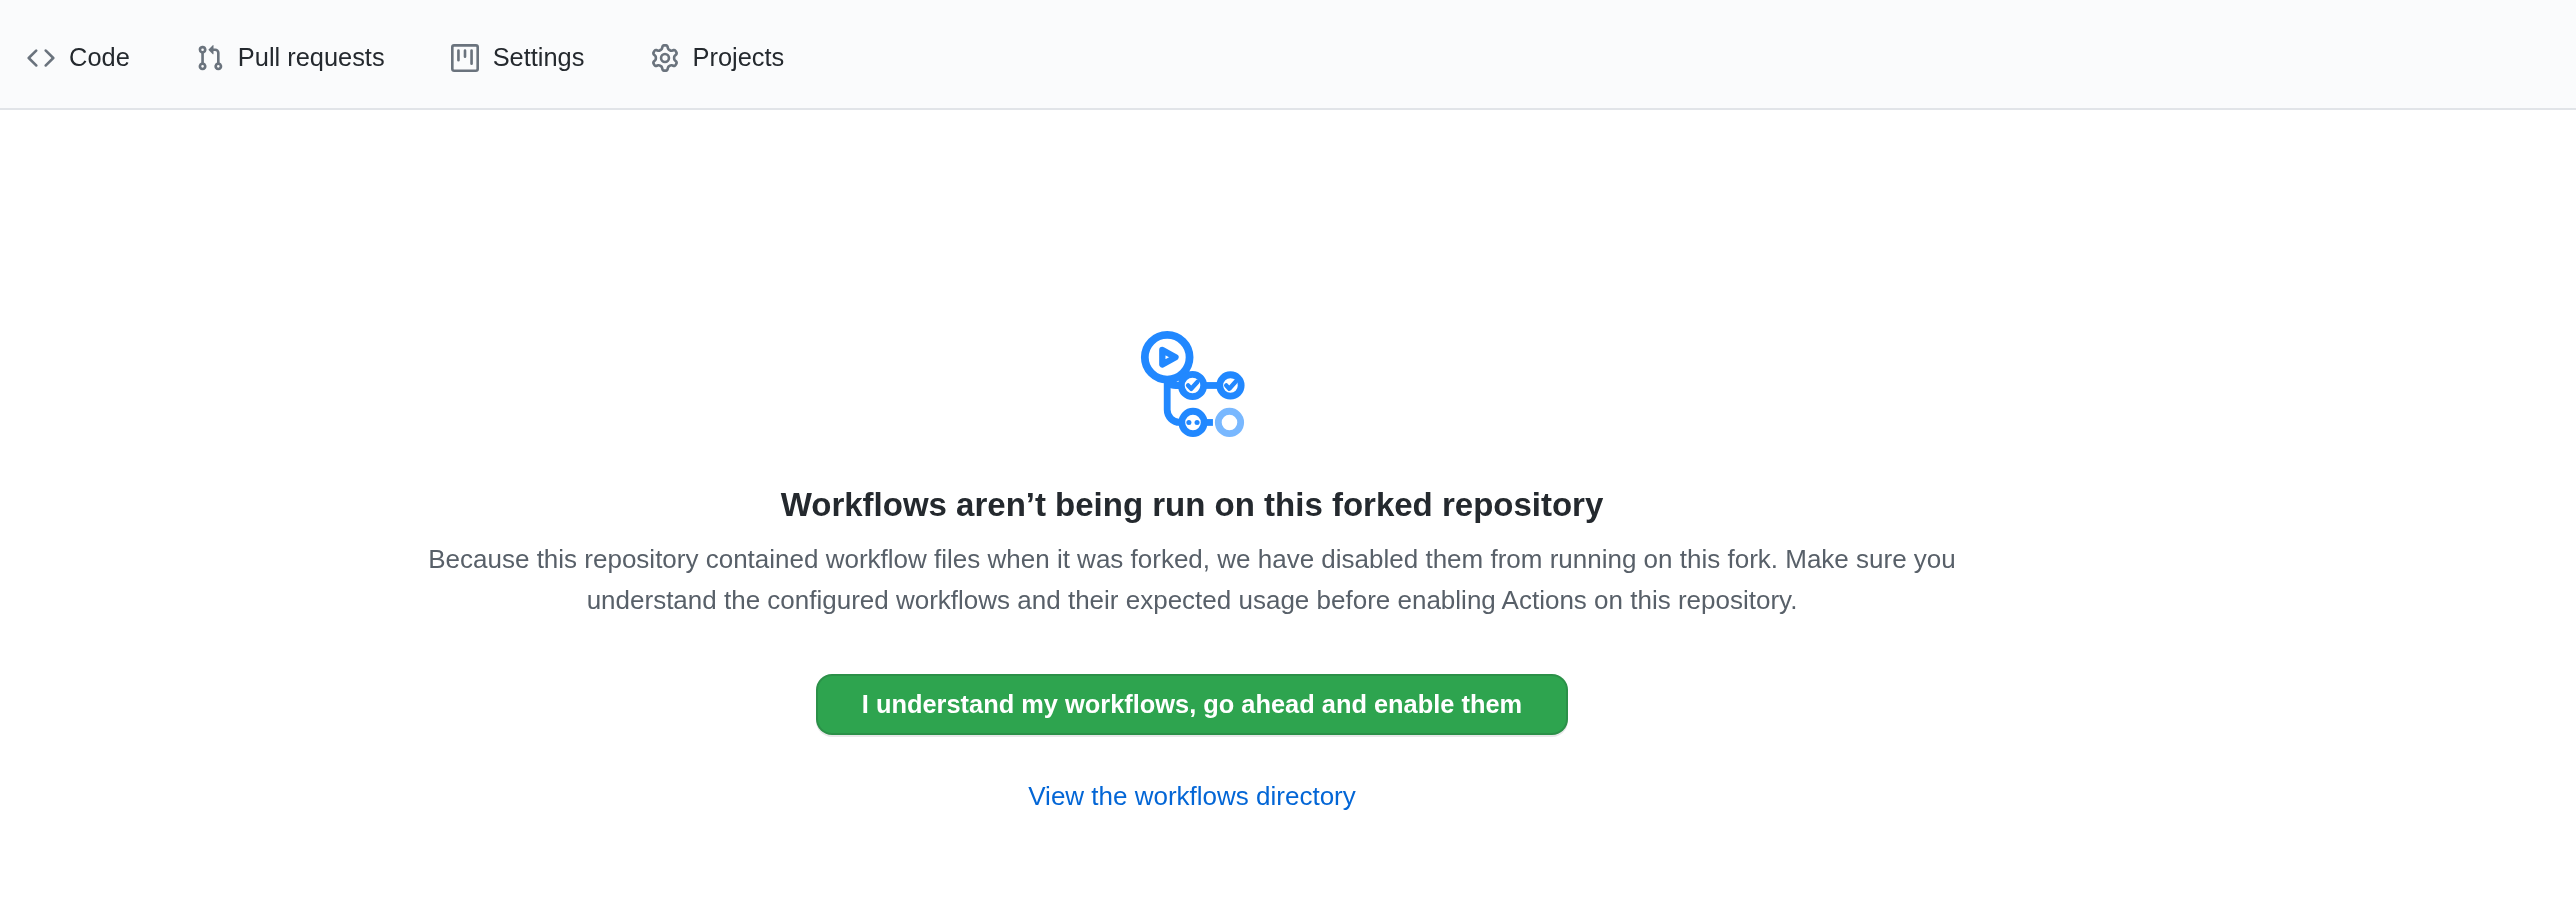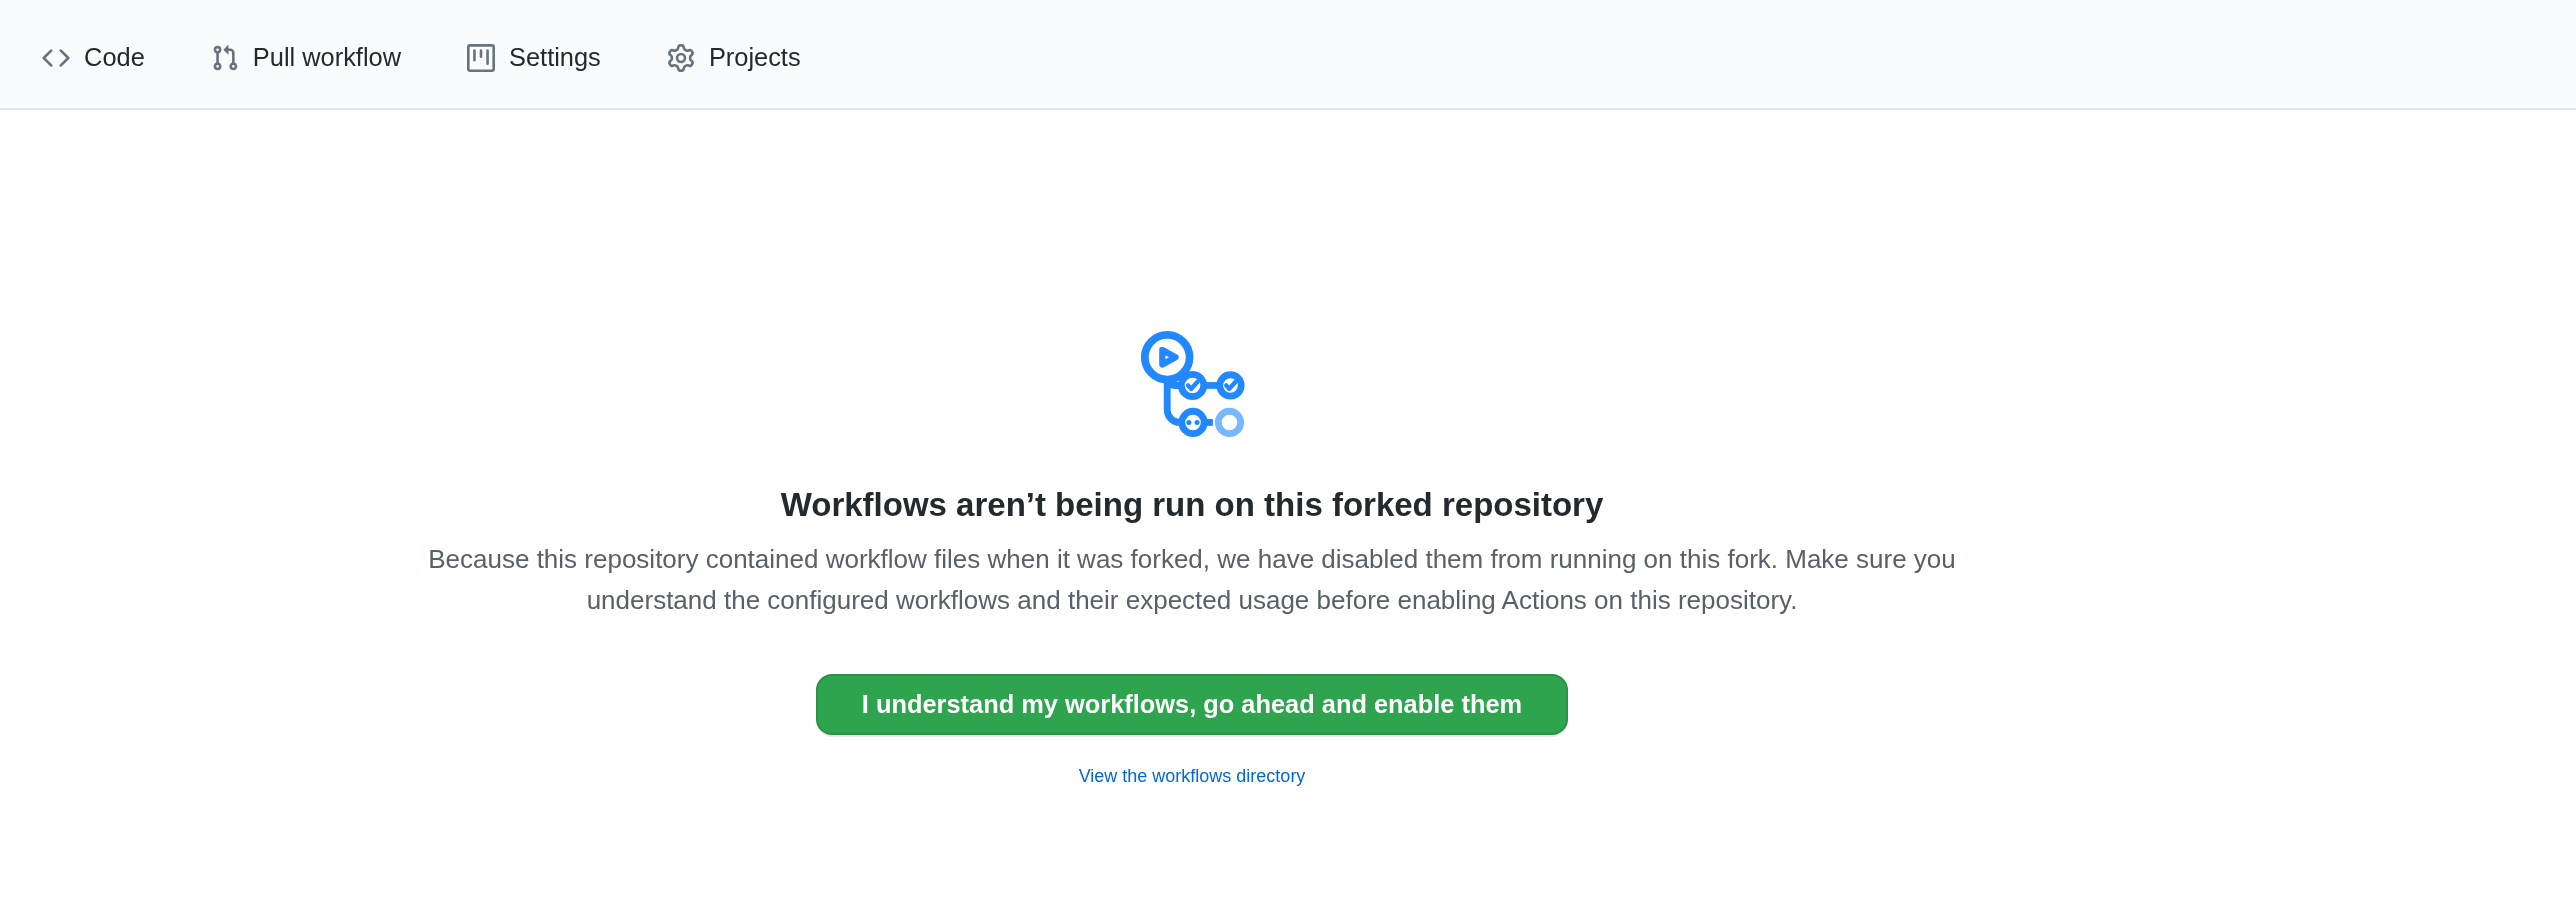--- a/index.html
+++ b/index.html
@@ -1,21 +1,21 @@
 <!DOCTYPE html>
 <html style="--accent-underline: #f9826c; --button-green: #2ea44f; --link-blue: #0366d6;"><head>
 <meta charset="utf-8">
 <style>
   * { margin:0; padding:0; box-sizing:border-box; }
   html,body { width:2576px; height:923px; background:#ffffff;
               font-family:"Liberation Sans", sans-serif; color:#24292e; overflow:hidden; }
 
   
   .repo-nav { height:110px; background:#fafbfc; border-bottom:2px solid #e1e4e8;
-              display:flex; align-items:stretch; padding-left:17px; }
+              display:flex; align-items:stretch; padding-left:2px; }
   .tab { display:flex; align-items:center; gap:13.7px; padding:7.8px 25.4px 0 25.4px;
          margin-right:15.6px; font-size:25.4px; line-height:1; color:#24292e;
          position:relative; cursor:pointer; white-space:nowrap; text-decoration:none; }
   .tab .ticon { width:28px; height:28px; fill:#6a737d; flex:0 0 auto; display:block; }
   .tab.active { font-weight:700; }
   .tab.active .ticon { fill:#24292e; }
   .tab .underline { display:none; }
   .tab.active .underline { display:block; position:absolute; left:0; right:0; bottom:-2px;
          height:5.9px; background:var(--accent-underline,#f9826c); }
 
@@ -24,41 +24,41 @@
   .illustration { margin-top:220px; }
   .illustration svg { display:inline-block; }
   .blank-title { margin-top:41px; font-size:33px; font-weight:700; color:#24292e; line-height:1.25; }
   .blank-desc { margin:13.7px auto 0; max-width:1622px; font-size:26px; line-height:41px; color:#586069; }
   .enable-btn { display:inline-block; margin-top:53px; height:61px; line-height:57px;
          padding:0 44px; background:var(--button-green,#2ea44f);
          border:2px solid rgba(27,31,35,.15); border-radius:16px;
          color:#ffffff; font-size:25.4px; font-weight:700; cursor:pointer;
          font-family:"Liberation Sans", sans-serif;
          box-shadow:0 2px 0 rgba(27,31,35,.1); }
-  .workflows-link { display:inline-block; margin-top:31px; font-size:18px;
+  .workflows-link { display:inline-block; margin-top:46px; font-size:26px;
          color:var(--link-blue,#0366d6); text-decoration:none; cursor:pointer; }
 </style>
 </head>
 <body>
 
 <nav class="repo-nav">
 
   <a class="tab">
     <svg class="ticon" viewBox="0 0 16 16">
         <path d="M4.72 3.22a.75.75 0 011.06 1.06L2.06 8l3.72 3.72a.75.75 0 11-1.06 1.06L.47 8.53a.75.75 0 010-1.06l4.25-4.25zm6.56 0a.75.75 0 10-1.06 1.06L13.94 8l-3.72 3.72a.75.75 0 101.06 1.06l4.25-4.25a.75.75 0 000-1.06l-4.25-4.25z"></path>
       </svg>
     <span>Code</span>
 
   </a>
 
   <a class="tab">
     <svg class="ticon" viewBox="0 0 16 16">
         <path d="M7.177 3.073L9.573.677A.25.25 0 0110 .854v4.792a.25.25 0 01-.427.177L7.177 3.427a.25.25 0 010-.354zM3.75 2.5a.75.75 0 100 1.5.75.75 0 000-1.5zm-2.25.75a2.25 2.25 0 113 2.122v5.256a2.251 2.251 0 11-1.5 0V5.372A2.25 2.25 0 011.5 3.25zM11 2.5h-1V4h1a1 1 0 011 1v5.628a2.251 2.251 0 101.5 0V5A2.5 2.5 0 0011 2.5zm1 10.25a.75.75 0 111.5 0 .75.75 0 01-1.5 0zM3.75 12a.75.75 0 100 1.5.75.75 0 000-1.5z"></path>
       </svg>
-    <span>Pull workflow</span>
+    <span>Pull requests</span>
 
   </a>
 
 
   <a class="tab">
     <svg class="ticon" viewBox="0 0 16 16">
         <path d="M1.75 0A1.75 1.75 0 000 1.75v12.5C0 15.216.784 16 1.75 16h12.5A1.75 1.75 0 0016 14.25V1.75A1.75 1.75 0 0014.25 0H1.75zM1.5 1.75a.25.25 0 01.25-.25h12.5a.25.25 0 01.25.25v12.5a.25.25 0 01-.25.25H1.75a.25.25 0 01-.25-.25V1.75zM11.75 3a.75.75 0 00-.75.75v7.5a.75.75 0 001.5 0v-7.5a.75.75 0 00-.75-.75zm-8.25.75a.75.75 0 011.5 0v5.5a.75.75 0 01-1.5 0v-5.5zM8 3a.75.75 0 00-.75.75v3.5a.75.75 0 001.5 0v-3.5A.75.75 0 008 3z"></path>
       </svg>
     <span>Settings</span>
 

